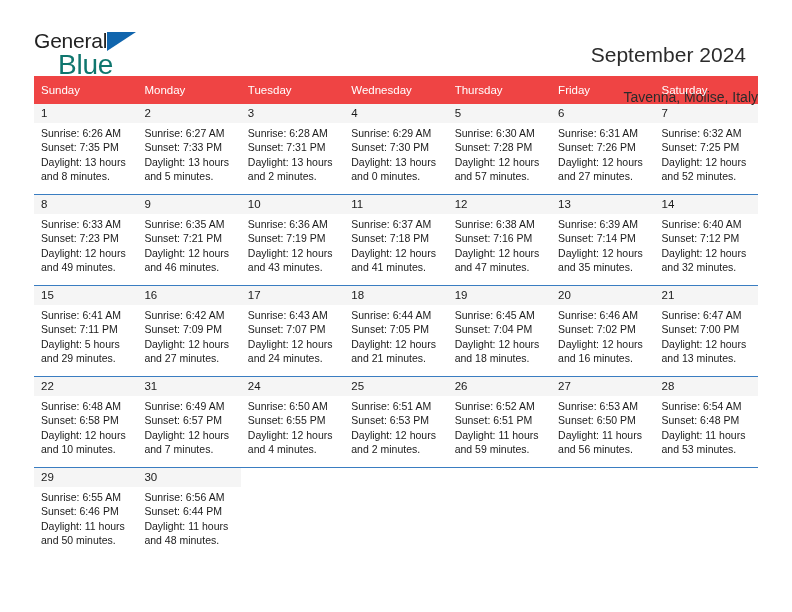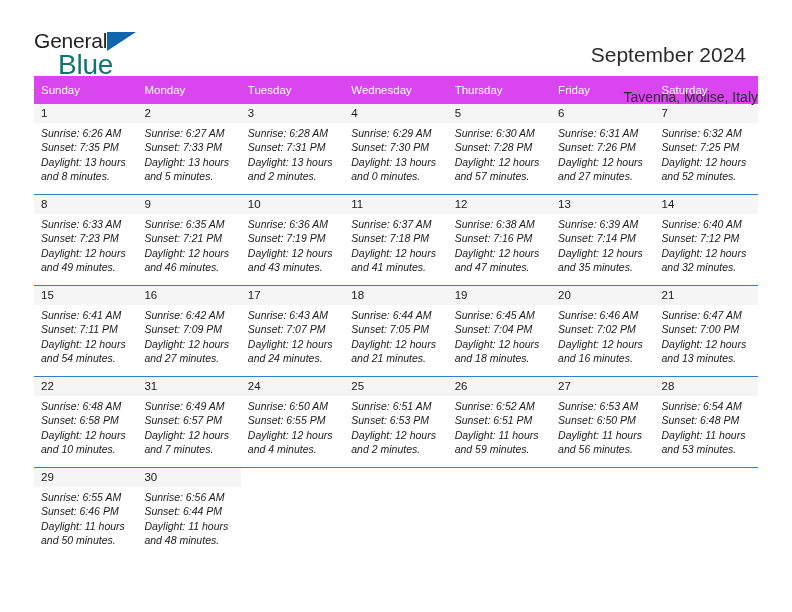--- a/index.html
+++ b/index.html
@@ -83,21 +83,21 @@
   }
 
   
   .calendar {
     width: 724px;
     border-collapse: collapse;
     table-layout: fixed;
     margin-top: 6px;
   }
   .calendar th {
-    background: #d946ef;
+    background: #ef4444;
     color: #ffffff;
     font-size: 11.5px;
     font-weight: normal;
     text-align: left;
     padding: 5px 0 5px 7px;
     height: 18px;
     border: none;
   }
   .calendar td {
     vertical-align: top;
@@ -122,21 +122,20 @@
     line-height: 13px;
   }
   .daycell.empty .daynum {
     background: #ffffff;
   }
   .info {
     padding: 3px 6px 0 7px;
     font-size: 10.5px;
     line-height: 14.4px;
     color: #1a1a1a;
-    font-style: italic;
   }
   .info div {
     white-space: nowrap;
   }
   .info .daylight {
     white-space: normal;
   }
 </style>
 </head>
 <body>
@@ -286,21 +285,21 @@
               <div class="daylight">Daylight: 12 hours and 32 minutes.</div>
             </div>
           </td>
         </tr>
         <tr class="week">
           <td class="daycell">
             <span class="daynum">15</span>
             <div class="info">
               <div>Sunrise: 6:41 AM</div>
               <div>Sunset: 7:11 PM</div>
-              <div class="daylight">Daylight: 12 hours and 54 minutes.</div>
+              <div class="daylight">Daylight: 5 hours and 29 minutes.</div>
             </div>
           </td>
           <td class="daycell">
             <span class="daynum">16</span>
             <div class="info">
               <div>Sunrise: 6:42 AM</div>
               <div>Sunset: 7:09 PM</div>
               <div class="daylight">Daylight: 12 hours and 27 minutes.</div>
             </div>
           </td>

